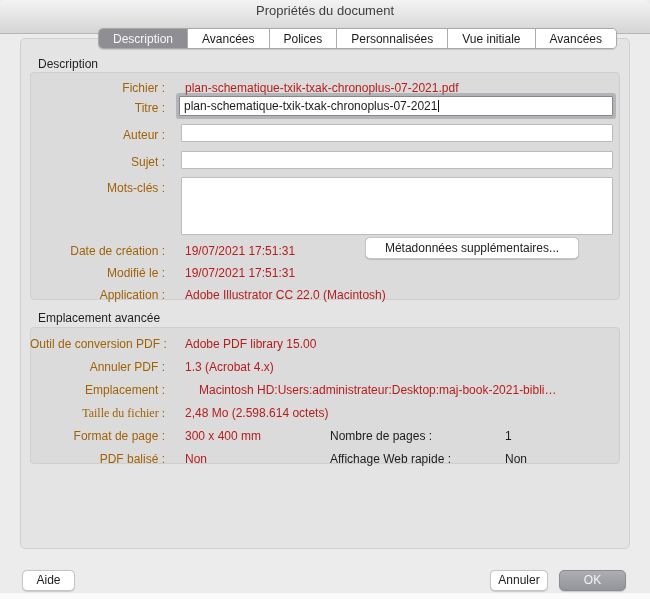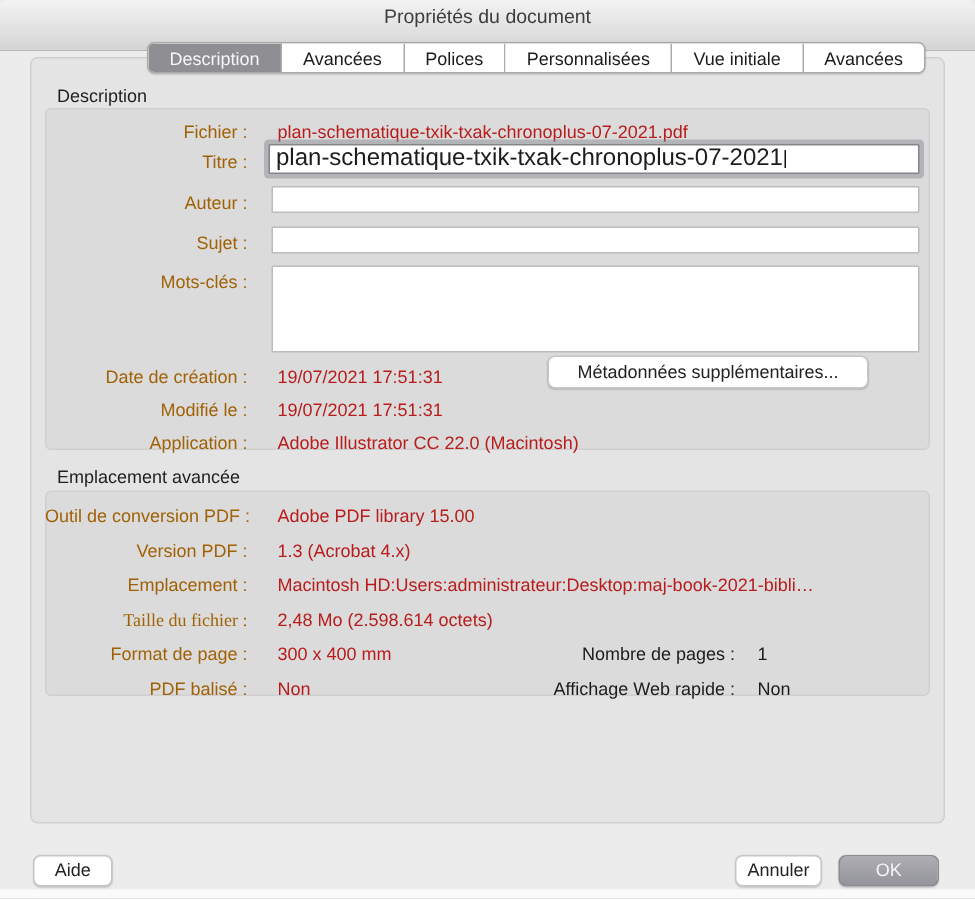--- a/index.html
+++ b/index.html
@@ -66,31 +66,31 @@
     border-radius: 4px;
   }
   .flabel {
     position: absolute; left: 30px; width: 145px;
     text-align: right; padding-right: 10px;
     color: #a16207; line-height: 16px; white-space: nowrap;
   }
   .fvalue { position: absolute; left: 185px; color: #b91c1c; line-height: 16px; white-space: nowrap; }
   .flabel2 {
     position: absolute; left: 330px; width: 160px;
-    text-align: right; color: #1c1c1e; line-height: 16px; white-space: nowrap;
+    text-align: left; color: #1c1c1e; line-height: 16px; white-space: nowrap;
   }
   .fvalue2 { position: absolute; left: 505px; color: #1c1c1e; line-height: 16px; white-space: nowrap; }
   
   .tfield {
     position: absolute;
     background: #ffffff;
     border: 1px solid #bcbcbc;
     border-radius: 1px;
     font-family: "Liberation Sans", sans-serif;
-    font-size: 16px;
+    font-size: 12px;
     color: #1c1c1e;
     padding: 0 4px;
   }
   .tfield.focused {
     border: 1px solid #85858c;
     box-shadow: 0 0 0 3px rgba(130,132,142,0.45);
     line-height: 18px;
     overflow: hidden;
   }
   .caret {
@@ -170,25 +170,25 @@
 
   <div class="flabel" style="top:287px;">Application :</div>
   <div class="fvalue" style="top:287px;">Adobe Illustrator CC 22.0 (Macintosh)</div>
 
   <div class="section-label" style="top:311px;">Emplacement avancée</div>
   <div class="groupbox" style="top:327px; height:137px;"></div>
 
   <div class="flabel" style="top:336px;">Outil de conversion PDF :</div>
   <div class="fvalue" style="top:336px;">Adobe PDF library 15.00</div>
 
-  <div class="flabel" style="top:359px;">Version PDF :</div>
+  <div class="flabel" style="top:359px;">Annuler PDF :</div>
   <div class="fvalue" style="top:359px;">1.3 (Acrobat 4.x)</div>
 
   <div class="flabel" style="top:382px;">Emplacement :</div>
-  <div class="fvalue" style="top:382px;">Macintosh HD:Users:administrateur:Desktop:maj-book-2021-bibli…</div>
+  <div class="fvalue" style="top:382px;margin-left:14px;">Macintosh HD:Users:administrateur:Desktop:maj-book-2021-bibli…</div>
 
   <div class="flabel" style="top:405px;font-family:Liberation Serif, serif;">Taille du fichier :</div>
   <div class="fvalue" style="top:405px;">2,48 Mo (2.598.614 octets)</div>
 
   <div class="flabel" style="top:428px;">Format de page :</div>
   <div class="fvalue" style="top:428px;">300 x 400 mm</div>
   <div class="flabel2" style="top:428px;">Nombre de pages :</div>
   <div class="fvalue2" style="top:428px;">1</div>
 
   <div class="flabel" style="top:451px;">PDF balisé :</div>

